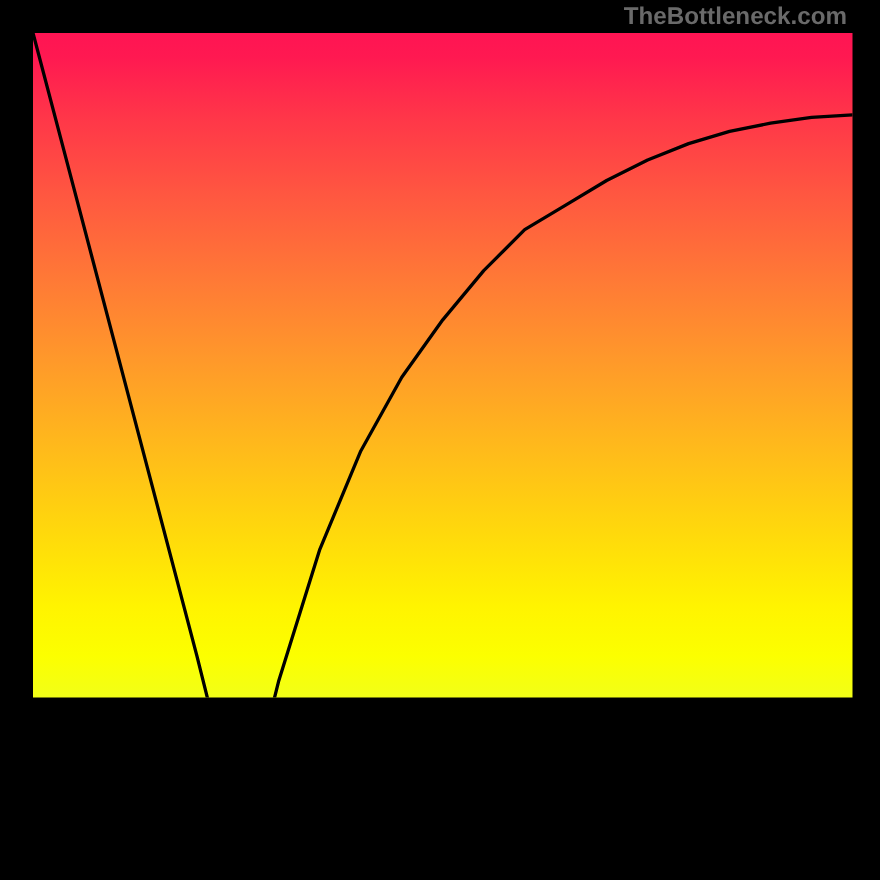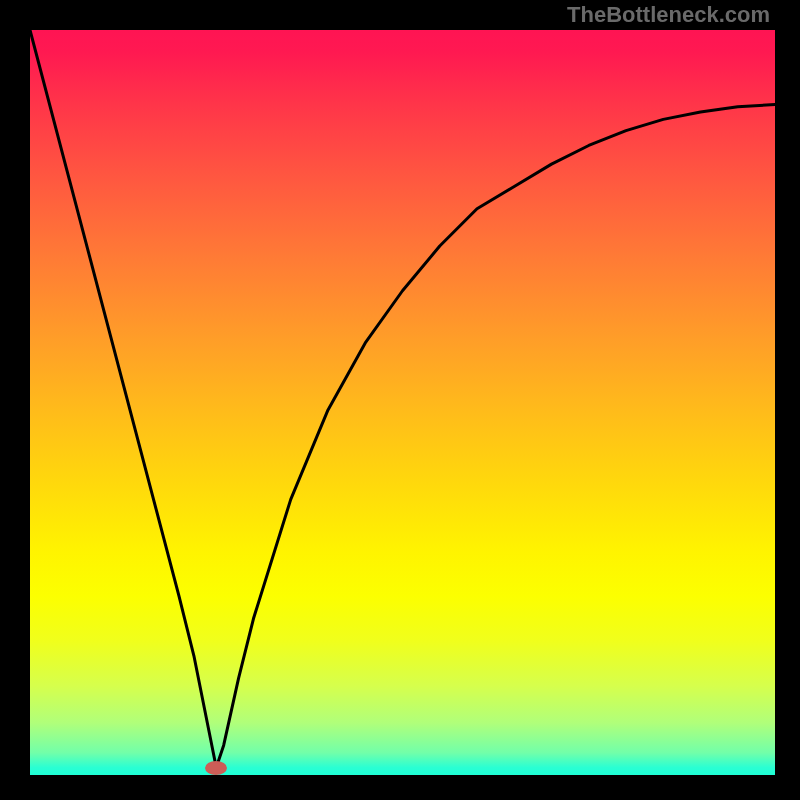--- a/index.html
+++ b/index.html
@@ -1,19 +1,19 @@
 <!DOCTYPE html>
 <html><head>
 <meta charset="utf-8">
 <style>
   * { margin: 0; padding: 0; box-sizing: border-box; }
   body { background: #000; }
   .canvas {
     width: 800px;
-    height: 800px;
+    height: 634px;
     background: #000;
     position: relative;
   }
   .attribution {
     position: absolute;
     top: 2px;
     right: 30px;
     color: #6a6a6a;
     font-family: Arial, sans-serif;
     font-size: 22px;

